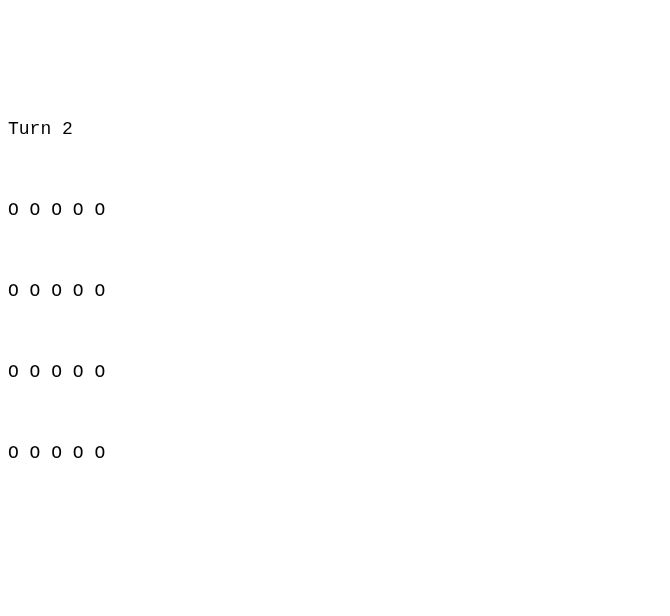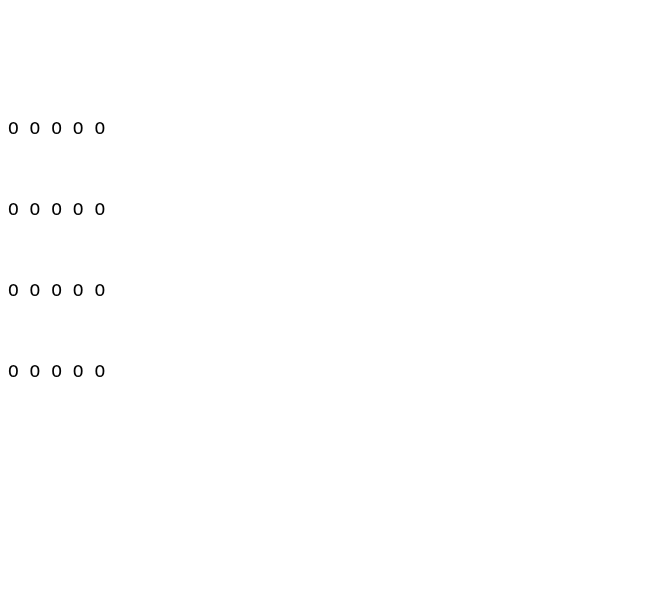--- a/index.html
+++ b/index.html
@@ -18,20 +18,21 @@
     }
     .content {
       white-space: pre;
     }
   </style>
 </head>
 <body>
 
 <div class="content">
   <div>
+    <div>Turn 2</div>
     <div>O O O O O</div>
     <div>O O O O O</div>
     <div>O O O O O</div>
     <div>O O O O O</div>
     
     
   </div>
   
 </div>
 

